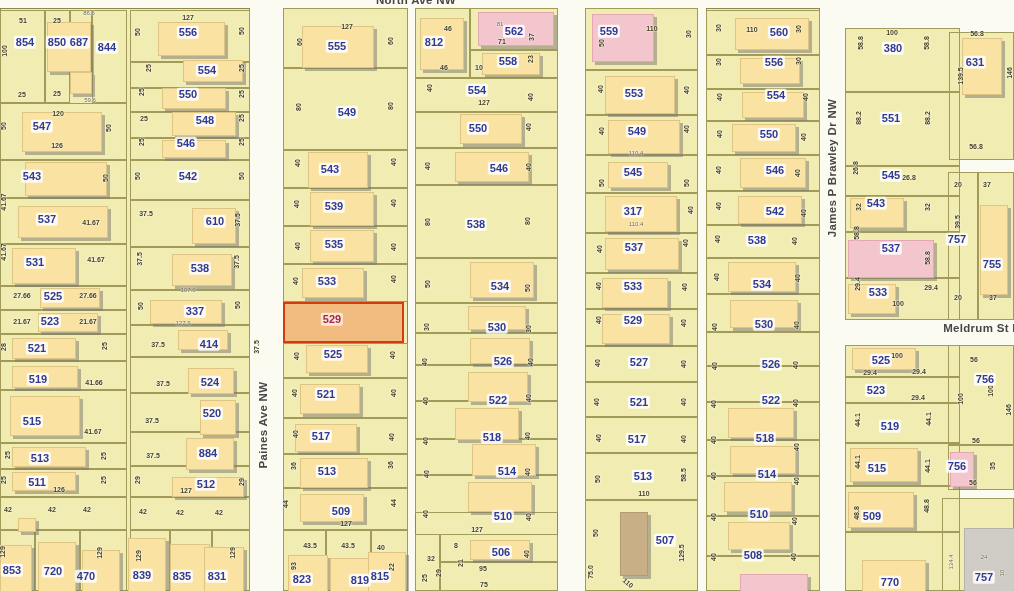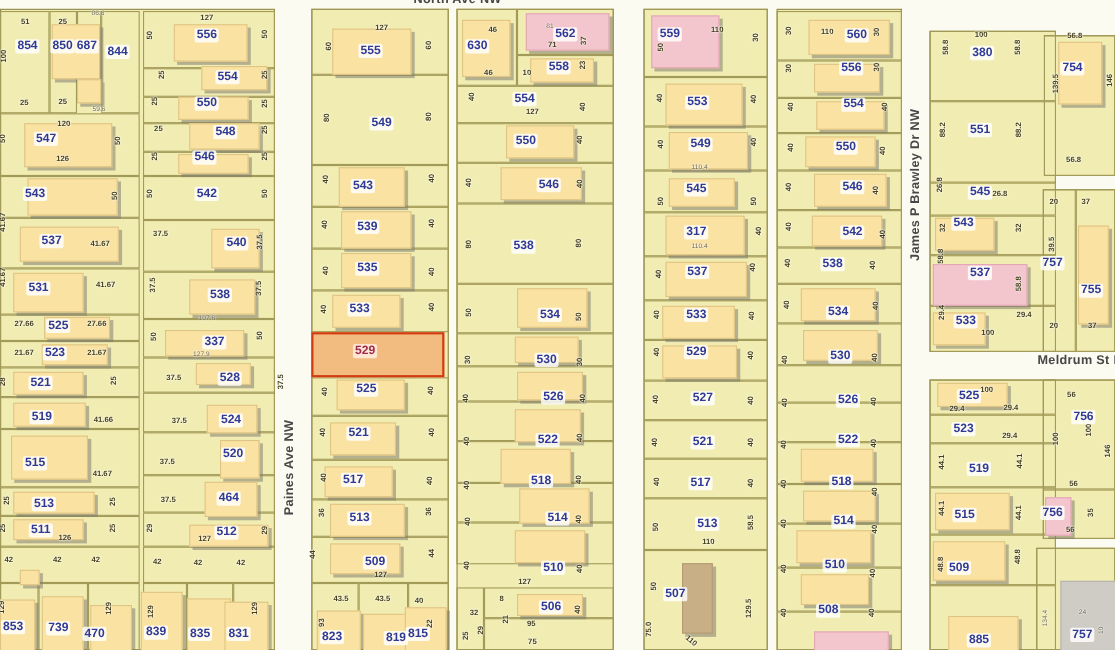--- a/index.html
+++ b/index.html
@@ -84,21 +84,21 @@
     <div class="parcel" style="left: 0px; top: 469px; width: 127px; height: 28px;"></div>
     <div class="bld" style="left: 12px; top: 472px; width: 62px; height: 17px;"></div>
     <div class="plbl" style="left: 37px; top: 482px;">511</div>
     <div class="parcel" style="left: 0px; top: 497px; width: 127px; height: 33px;"></div>
     <div class="bld" style="left: 18px; top: 518px; width: 16px; height: 12px;"></div>
     <div class="parcel" style="left: 0px; top: 530px; width: 35px; height: 61px;"></div>
     <div class="bld" style="left: 0px; top: 545px; width: 30px; height: 46px;"></div>
     <div class="plbl" style="left: 12px; top: 570px;">853</div>
     <div class="parcel" style="left: 35px; top: 530px; width: 45px; height: 61px;"></div>
     <div class="bld" style="left: 38px; top: 542px; width: 36px; height: 49px;"></div>
-    <div class="plbl" style="left: 53px; top: 571px;">739</div>
+    <div class="plbl" style="left: 53px; top: 571px;">720</div>
     <div class="parcel" style="left: 80px; top: 530px; width: 47px; height: 61px;"></div>
     <div class="bld" style="left: 82px; top: 550px; width: 36px; height: 41px;"></div>
     <div class="plbl" style="left: 86px; top: 576px;">470</div>
     <div class="parcel" style="left: 130px; top: 10px; width: 120px; height: 52px;"></div>
     <div class="bld" style="left: 158px; top: 22px; width: 65px; height: 32px;"></div>
     <div class="plbl" style="left: 188px; top: 32px;">556</div>
     <div class="parcel" style="left: 130px; top: 62px; width: 120px; height: 26px;"></div>
     <div class="bld" style="left: 183px; top: 60px; width: 58px; height: 20px;"></div>
     <div class="plbl" style="left: 207px; top: 70px;">554</div>
     <div class="parcel" style="left: 130px; top: 88px; width: 120px; height: 24px;"></div>
@@ -107,39 +107,39 @@
     <div class="parcel" style="left: 130px; top: 112px; width: 120px; height: 26px;"></div>
     <div class="bld" style="left: 172px; top: 112px; width: 62px; height: 22px;"></div>
     <div class="plbl" style="left: 205px; top: 120px;">548</div>
     <div class="parcel" style="left: 130px; top: 138px; width: 120px; height: 22px;"></div>
     <div class="bld" style="left: 162px; top: 140px; width: 62px; height: 16px;"></div>
     <div class="plbl" style="left: 186px; top: 143px;">546</div>
     <div class="parcel" style="left: 130px; top: 160px; width: 120px; height: 40px;"></div>
     <div class="plbl" style="left: 188px; top: 176px;">542</div>
     <div class="parcel" style="left: 130px; top: 200px; width: 120px; height: 47px;"></div>
     <div class="bld" style="left: 192px; top: 208px; width: 42px; height: 34px;"></div>
-    <div class="plbl" style="left: 215px; top: 221px;">540</div>
+    <div class="plbl" style="left: 215px; top: 221px;">610</div>
     <div class="parcel" style="left: 130px; top: 247px; width: 120px; height: 43px;"></div>
     <div class="bld" style="left: 172px; top: 254px; width: 58px; height: 30px;"></div>
     <div class="plbl" style="left: 200px; top: 268px;">538</div>
     <div class="parcel" style="left: 130px; top: 290px; width: 120px; height: 35px;"></div>
     <div class="bld" style="left: 150px; top: 300px; width: 70px; height: 22px;"></div>
     <div class="plbl" style="left: 195px; top: 311px;">337</div>
     <div class="parcel" style="left: 130px; top: 325px; width: 120px; height: 32px;"></div>
     <div class="bld" style="left: 178px; top: 330px; width: 48px; height: 18px;"></div>
-    <div class="plbl" style="left: 209px; top: 344px;">528</div>
+    <div class="plbl" style="left: 209px; top: 344px;">414</div>
     <div class="parcel" style="left: 130px; top: 357px; width: 120px; height: 36px;"></div>
     <div class="bld" style="left: 188px; top: 368px; width: 44px; height: 24px;"></div>
     <div class="plbl" style="left: 210px; top: 382px;">524</div>
     <div class="parcel" style="left: 130px; top: 393px; width: 120px; height: 39px;"></div>
     <div class="bld" style="left: 200px; top: 400px; width: 34px; height: 33px;"></div>
     <div class="plbl" style="left: 212px; top: 413px;">520</div>
     <div class="parcel" style="left: 130px; top: 432px; width: 120px; height: 34px;"></div>
     <div class="bld" style="left: 186px; top: 438px; width: 46px; height: 30px;"></div>
-    <div class="plbl" style="left: 208px; top: 453px;">464</div>
+    <div class="plbl" style="left: 208px; top: 453px;">884</div>
     <div class="parcel" style="left: 130px; top: 466px; width: 120px; height: 31px;"></div>
     <div class="bld" style="left: 172px; top: 477px; width: 70px; height: 18px;"></div>
     <div class="plbl" style="left: 206px; top: 484px;">512</div>
     <div class="parcel" style="left: 130px; top: 497px; width: 120px; height: 33px;"></div>
     <div class="parcel" style="left: 130px; top: 530px; width: 40px; height: 61px;"></div>
     <div class="bld" style="left: 128px; top: 538px; width: 36px; height: 53px;"></div>
     <div class="plbl" style="left: 142px; top: 575px;">839</div>
     <div class="parcel" style="left: 170px; top: 530px; width: 42px; height: 61px;"></div>
     <div class="bld" style="left: 170px; top: 544px; width: 38px; height: 47px;"></div>
     <div class="plbl" style="left: 182px; top: 576px;">835</div>
@@ -185,21 +185,21 @@
     <div class="bld" style="left: 288px; top: 555px; width: 38px; height: 36px;"></div>
     <div class="plbl" style="left: 302px; top: 579px;">823</div>
     <div class="parcel" style="left: 326px; top: 530px; width: 45px; height: 61px;"></div>
     <div class="bld" style="left: 330px; top: 558px; width: 40px; height: 33px;"></div>
     <div class="plbl" style="left: 360px; top: 580px;">819</div>
     <div class="parcel" style="left: 371px; top: 530px; width: 37px; height: 61px;"></div>
     <div class="bld" style="left: 368px; top: 552px; width: 36px; height: 39px;"></div>
     <div class="plbl" style="left: 380px; top: 576px;">815</div>
     <div class="parcel" style="left: 415px; top: 8px; width: 55px; height: 70px;"></div>
     <div class="bld" style="left: 420px; top: 18px; width: 42px; height: 50px;"></div>
-    <div class="plbl" style="left: 434px; top: 42px;">630</div>
+    <div class="plbl" style="left: 434px; top: 42px;">812</div>
     <div class="parcel" style="left: 470px; top: 8px; width: 88px; height: 42px;"></div>
     <div class="bld pink" style="left: 478px; top: 12px; width: 74px; height: 32px;"></div>
     <div class="plbl" style="left: 514px; top: 31px;">562</div>
     <div class="parcel" style="left: 470px; top: 50px; width: 88px; height: 28px;"></div>
     <div class="bld" style="left: 482px; top: 53px; width: 56px; height: 20px;"></div>
     <div class="plbl" style="left: 508px; top: 61px;">558</div>
     <div class="parcel" style="left: 415px; top: 78px; width: 143px; height: 34px;"></div>
     <div class="plbl" style="left: 477px; top: 90px;">554</div>
     <div class="parcel" style="left: 415px; top: 112px; width: 143px; height: 36px;"></div>
     <div class="bld" style="left: 460px; top: 114px; width: 60px; height: 28px;"></div>
@@ -262,21 +262,21 @@
     <div class="parcel" style="left: 585px; top: 346px; width: 113px; height: 36px;"></div>
     <div class="plbl" style="left: 639px; top: 362px;">527</div>
     <div class="parcel" style="left: 585px; top: 382px; width: 113px; height: 35px;"></div>
     <div class="plbl" style="left: 639px; top: 402px;">521</div>
     <div class="parcel" style="left: 585px; top: 417px; width: 113px; height: 36px;"></div>
     <div class="plbl" style="left: 637px; top: 439px;">517</div>
     <div class="parcel" style="left: 585px; top: 453px; width: 113px; height: 47px;"></div>
     <div class="plbl" style="left: 643px; top: 476px;">513</div>
     <div class="parcel" style="left: 585px; top: 500px; width: 113px; height: 91px;"></div>
     <div class="bld tan" style="left: 620px; top: 512px; width: 26px; height: 62px;"></div>
-    <div class="plbl" style="left: 614px; top: 540px; text-align: center;">507</div>
+    <div class="plbl" style="left: 665px; top: 540px; text-align: center;">507</div>
     <div class="parcel" style="left: 706px; top: 10px; width: 114px; height: 45px;"></div>
     <div class="bld" style="left: 735px; top: 18px; width: 72px; height: 30px;"></div>
     <div class="plbl" style="left: 779px; top: 32px;">560</div>
     <div class="parcel" style="left: 706px; top: 55px; width: 114px; height: 34px;"></div>
     <div class="bld" style="left: 740px; top: 58px; width: 58px; height: 24px;"></div>
     <div class="plbl" style="left: 774px; top: 62px;">556</div>
     <div class="parcel" style="left: 706px; top: 89px; width: 114px; height: 32px;"></div>
     <div class="bld" style="left: 742px; top: 92px; width: 60px; height: 24px;"></div>
     <div class="plbl" style="left: 776px; top: 95px;">554</div>
     <div class="parcel" style="left: 706px; top: 121px; width: 114px; height: 34px;"></div>
@@ -324,42 +324,42 @@
     <div class="bld" style="left: 850px; top: 198px; width: 52px; height: 28px;"></div>
     <div class="plbl" style="left: 876px; top: 203px;">543</div>
     <div class="parcel" style="left: 845px; top: 232px; width: 115px; height: 46px;"></div>
     <div class="bld pink" style="left: 848px; top: 240px; width: 84px; height: 36px;"></div>
     <div class="plbl" style="left: 891px; top: 248px;">537</div>
     <div class="parcel" style="left: 845px; top: 278px; width: 115px; height: 42px;"></div>
     <div class="bld" style="left: 848px; top: 284px; width: 46px; height: 28px;"></div>
     <div class="plbl" style="left: 878px; top: 292px;">533</div>
     <div class="parcel" style="left: 949px; top: 32px; width: 65px; height: 128px;"></div>
     <div class="bld" style="left: 962px; top: 38px; width: 38px; height: 55px;"></div>
-    <div class="plbl" style="left: 975px; top: 62px;">754</div>
+    <div class="plbl" style="left: 975px; top: 62px;">631</div>
     <div class="parcel" style="left: 948px; top: 172px; width: 30px; height: 148px;"></div>
     <div class="plbl" style="left: 957px; top: 239px;">757</div>
     <div class="parcel" style="left: 978px; top: 172px; width: 36px; height: 148px;"></div>
     <div class="bld" style="left: 980px; top: 205px; width: 26px; height: 88px;"></div>
     <div class="plbl" style="left: 992px; top: 264px;">755</div>
     <div class="parcel" style="left: 845px; top: 345px; width: 115px; height: 32px;"></div>
     <div class="bld" style="left: 852px; top: 348px; width: 62px; height: 20px;"></div>
     <div class="plbl" style="left: 881px; top: 360px;">525</div>
     <div class="parcel" style="left: 845px; top: 377px; width: 115px; height: 26px;"></div>
     <div class="plbl" style="left: 876px; top: 390px;">523</div>
     <div class="parcel" style="left: 845px; top: 403px; width: 115px; height: 40px;"></div>
     <div class="plbl" style="left: 890px; top: 426px;">519</div>
     <div class="parcel" style="left: 845px; top: 443px; width: 115px; height: 43px;"></div>
     <div class="bld" style="left: 850px; top: 448px; width: 66px; height: 32px;"></div>
     <div class="plbl" style="left: 877px; top: 468px;">515</div>
     <div class="parcel" style="left: 845px; top: 486px; width: 115px; height: 46px;"></div>
     <div class="bld" style="left: 848px; top: 492px; width: 64px; height: 34px;"></div>
     <div class="plbl" style="left: 872px; top: 516px;">509</div>
     <div class="parcel" style="left: 845px; top: 532px; width: 115px; height: 59px;"></div>
     <div class="bld" style="left: 862px; top: 560px; width: 62px; height: 31px;"></div>
-    <div class="plbl" style="left: 890px; top: 582px;">885</div>
+    <div class="plbl" style="left: 890px; top: 582px;">770</div>
     <div class="parcel" style="left: 948px; top: 345px; width: 66px; height: 100px;"></div>
     <div class="plbl" style="left: 985px; top: 379px;">756</div>
     <div class="parcel" style="left: 948px; top: 445px; width: 66px; height: 45px;"></div>
     <div class="bld pink" style="left: 950px; top: 452px; width: 22px; height: 33px;"></div>
     <div class="plbl" style="left: 957px; top: 466px;">756</div>
     <div class="parcel" style="left: 942px; top: 498px; width: 72px; height: 93px;"></div>
     <div class="bld gray" style="left: 964px; top: 528px; width: 50px; height: 63px;"></div>
     <div class="plbl" style="left: 984px; top: 577px;">757</div>
     <div class="dim" style="left: 23px; top: 20px;">51</div>
     <div class="dim" style="left: 57px; top: 20px;">25</div>

